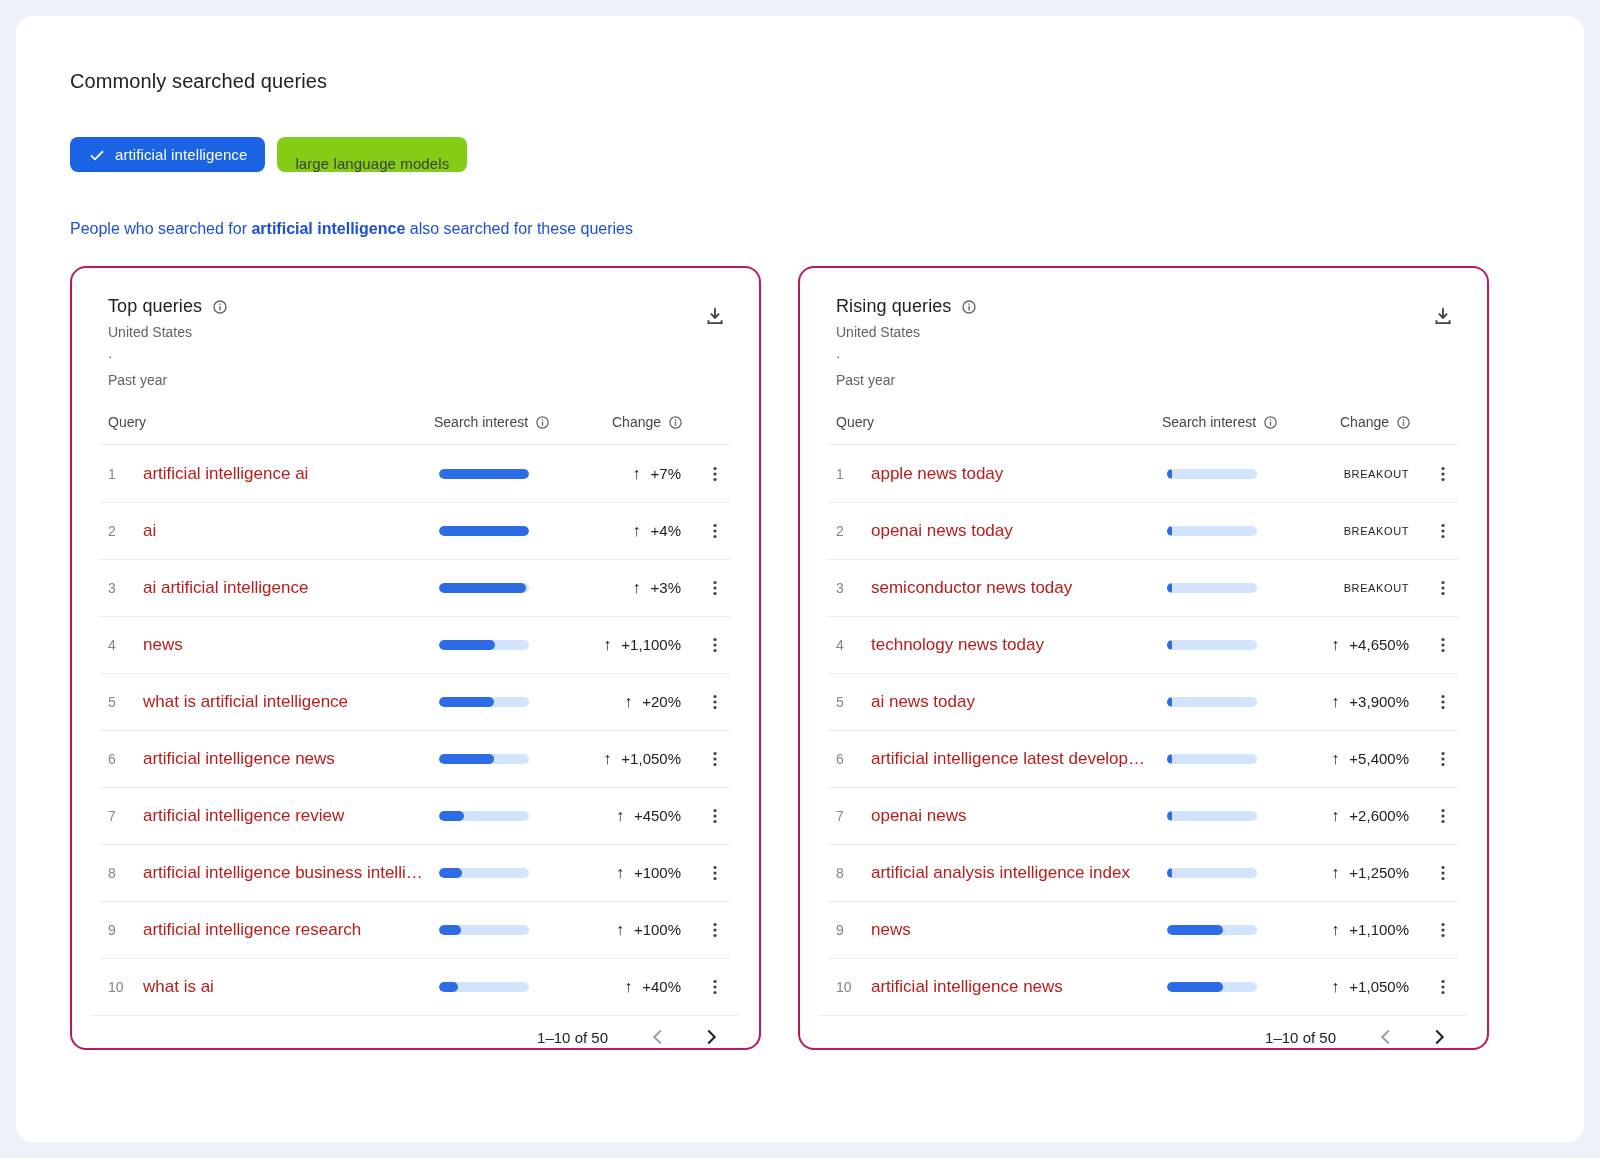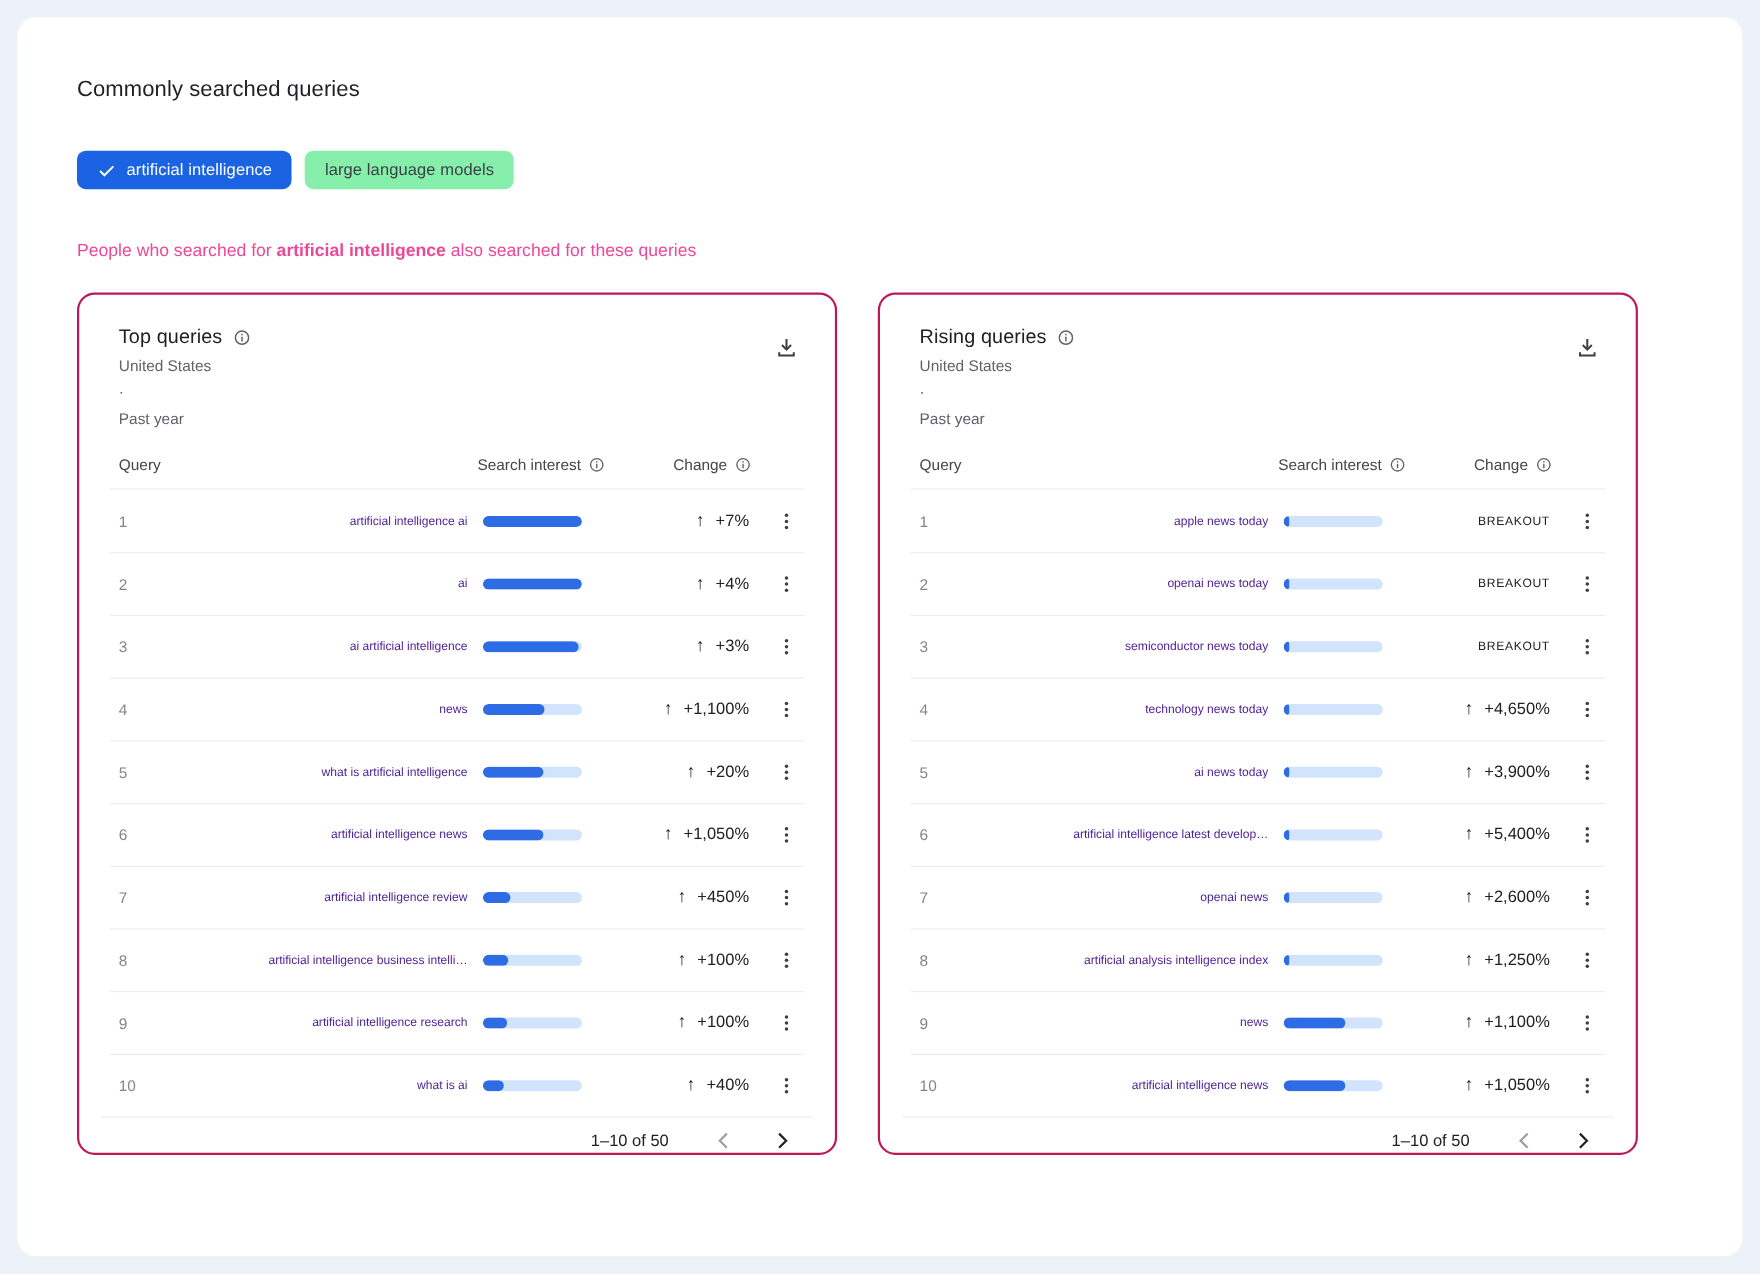--- a/index.html
+++ b/index.html
@@ -9,24 +9,24 @@
 
   .container{position:absolute;left:16px;top:16px;right:16px;bottom:16px;
     background:#ffffff;border-radius:16px;padding:54px 54px 0 54px;}
 
   .page-title{font-size:20px;font-weight:500;margin:0;letter-spacing:.1px;}
 
   .chips{display:flex;gap:12px;margin-top:44px;}
   .chip{height:35px;display:inline-flex;align-items:center;gap:9px;
     padding:0 18px;border-radius:8px;font-size:15px;font-weight:500;letter-spacing:.1px;}
   .chip.selected{background:#1a63e3;color:#ffffff;}
-  .chip.unselected{background:#86efac;color:#3c4043;}
+  .chip.unselected{background:#84cc16;color:#3c4043;align-items:flex-end;}
   .chip .check{display:inline-flex;}
 
-  .description{margin-top:48px;font-size:16px;color:#ec4899;}
+  .description{margin-top:48px;font-size:16px;color:#1d4ed8;}
   .description b{font-weight:700;}
 
   .cards{display:flex;gap:37px;margin-top:28px;}
   .card{width:691px;height:784px;background:#fff;border:2px solid #be185d;
     border-radius:16px;display:flex;flex-direction:column;}
 
   .card-head{display:flex;justify-content:space-between;align-items:flex-start;
     padding:28px 28px 0 36px;}
   .card-title-row{display:flex;align-items:center;gap:10px;}
   .card-title{font-size:18px;font-weight:500;margin:0;letter-spacing:.1px;}
@@ -40,22 +40,22 @@
     font-size:14px;color:#444746;}
   .col-query{flex:1;}
   .col-interest{width:140px;display:flex;align-items:center;gap:7px;}
   .col-change{width:155px;padding-left:38px;display:flex;align-items:center;gap:7px;}
 
   .rows{}
   .row{height:57px;display:flex;align-items:center;padding:0 30px 0 36px;position:relative;}
   .row:not(:first-child)::before{content:"";position:absolute;left:28px;right:28px;top:0;
     height:1px;background:#e8ebf0;}
   .rank{width:35px;font-size:14px;color:#80868b;flex:none;}
-  .query{flex:1;font-size:11px;color:#4c1d95;white-space:nowrap;overflow:hidden;
-    text-overflow:ellipsis;padding-right:14px;cursor:pointer;text-align:right;}
+  .query{flex:1;font-size:17px;color:#b91c1c;white-space:nowrap;overflow:hidden;
+    text-overflow:ellipsis;padding-right:14px;cursor:pointer;}
   .bar{width:90px;height:10px;border-radius:5px;background:#d2e3fc;flex:none;
     position:relative;overflow:hidden;}
   .bar .fill{position:absolute;left:0;top:0;bottom:0;min-width:5px;
     border-radius:5px;background:#2d6ce5;}
   .change{margin-left:42px;width:110px;flex:none;display:flex;align-items:center;
     justify-content:flex-end;gap:10px;font-size:15px;color:#202124;}
   .change .arrow{font-size:16px;line-height:1;}
   .change .value.breakout{font-size:11px;letter-spacing:.6px;}
   .dots-btn{margin-left:20px;width:28px;height:32px;display:flex;align-items:center;
     justify-content:center;color:#3c4043;flex:none;}

